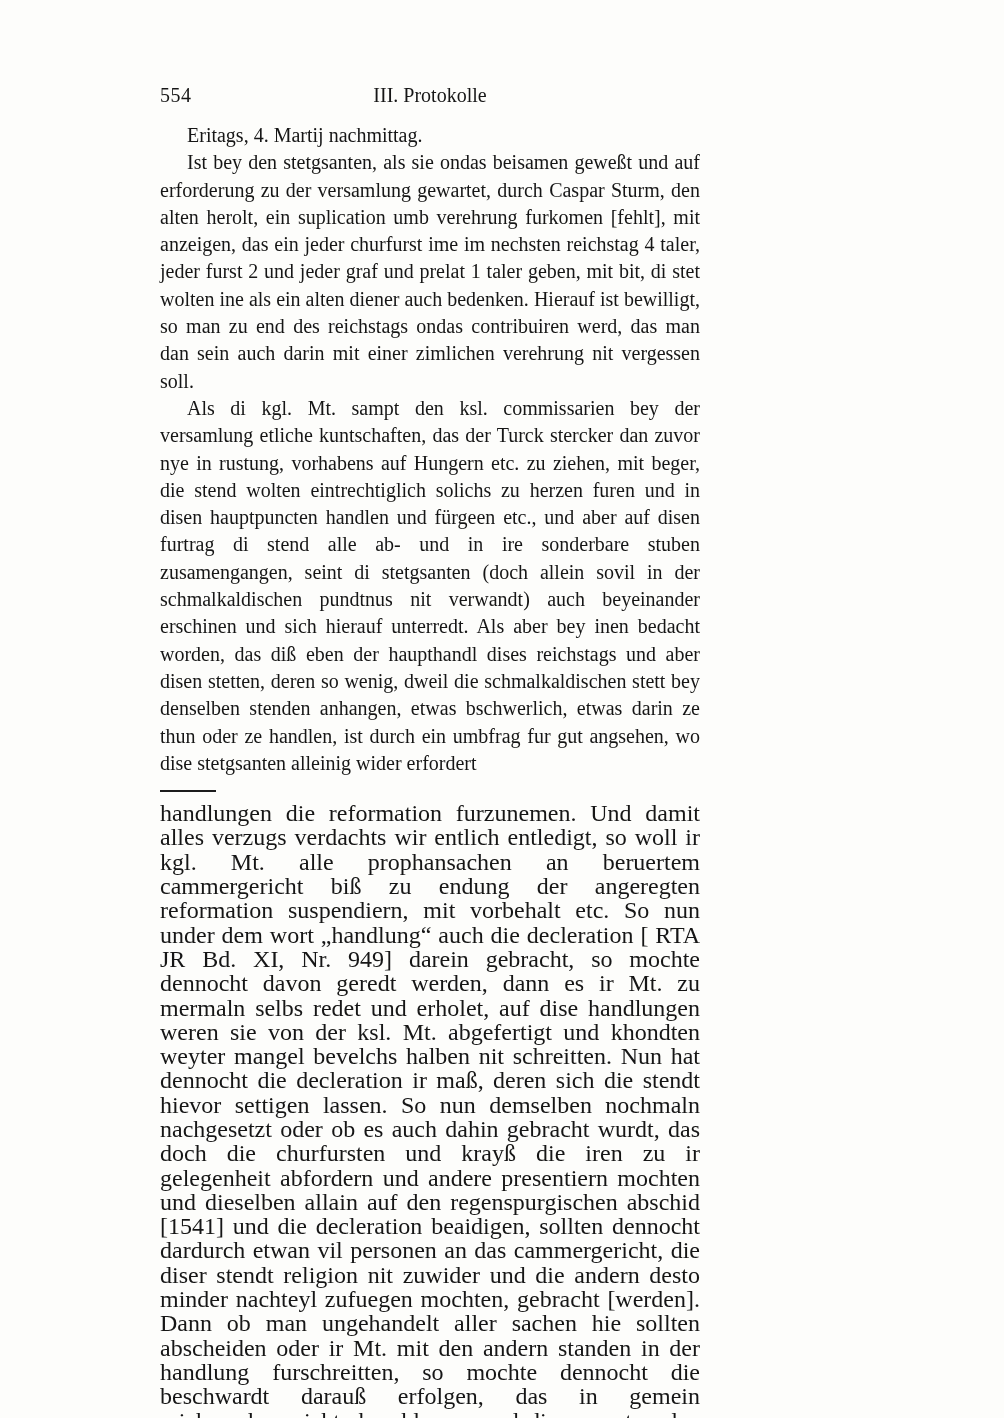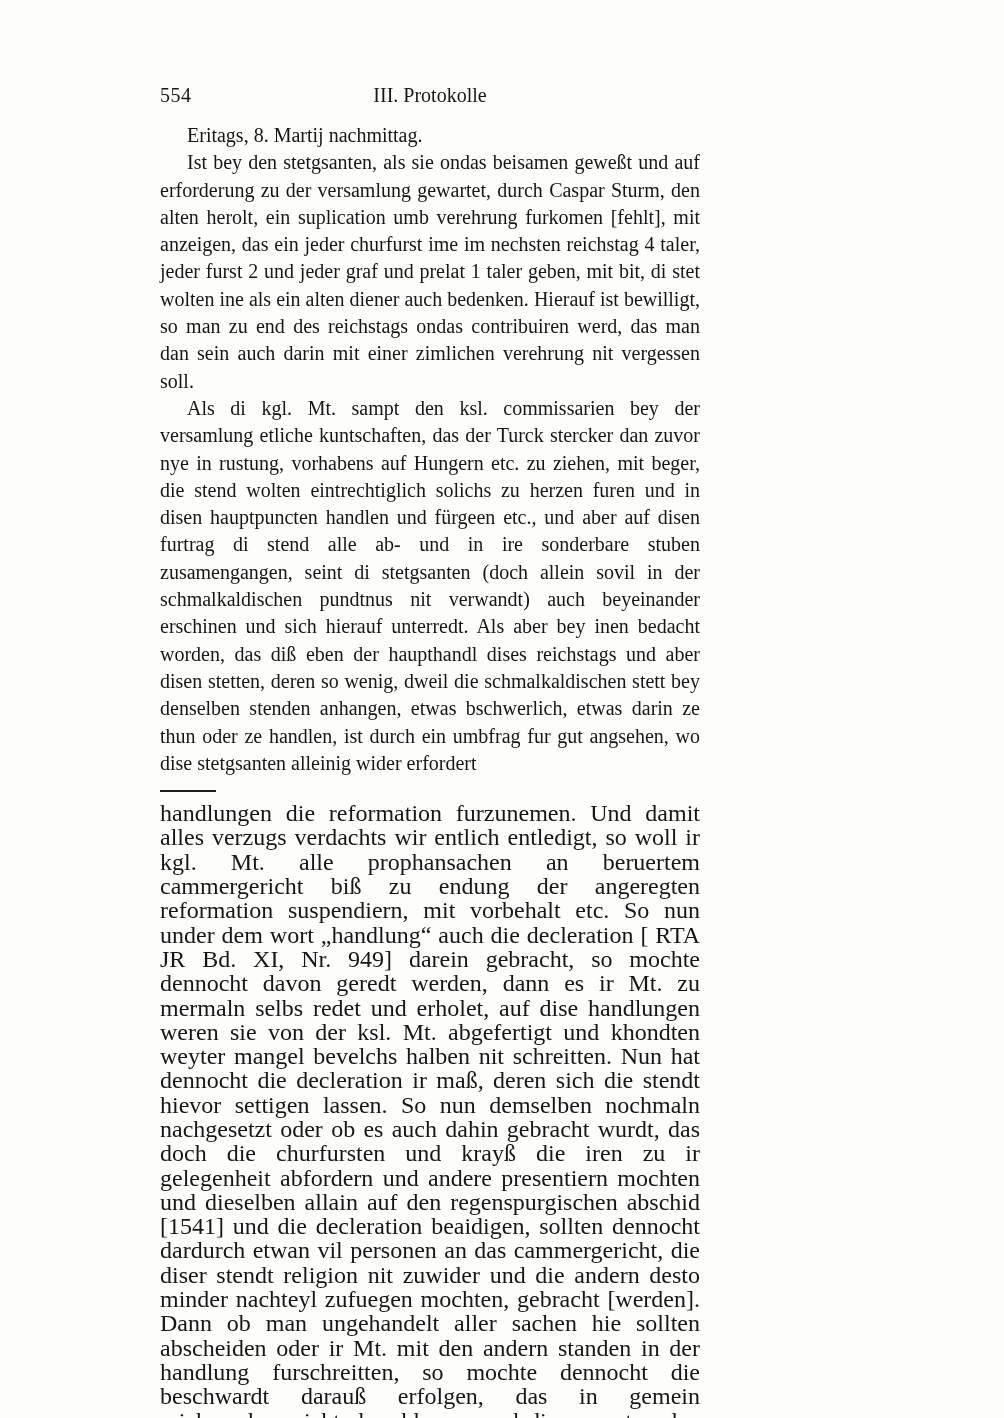--- a/index.html
+++ b/index.html
@@ -68,21 +68,21 @@
 </head>
 <body>
 
 <div class="page">
   <div class="header">
     <span class="page-number">554</span>
     <span class="running-title">III. Protokolle</span>
   </div>
 
   <div class="main-text" id="main-text">
-      <p class="indent"><span>Eritags, 8. Martij nachmittag.</span></p>
+      <p class="indent"><span>Eritags, 4. Martij nachmittag.</span></p>
       <p class="indent"><span>Ist bey den stetgsanten, als sie ondas beisamen geweßt und auf erforderung zu der versamlung gewartet, durch Caspar Sturm, den alten herolt, ein suplication umb verehrung furkomen </span><span class="it">[fehlt],</span><span> mit anzeigen, das ein jeder churfurst ime im nechsten reichstag 4 taler, jeder furst 2 und jeder graf und prelat 1 taler geben, mit bit, di stet wolten ine als ein alten diener auch bedenken. Hierauf ist bewilligt, so man zu end des reichstags ondas contribuiren werd, das man dan sein auch darin mit einer zimlichen verehrung nit vergessen soll.</span></p>
       <p class="indent"><span>Als di kgl. Mt. sampt den ksl. commissarien bey der versamlung etliche kuntschaften, das der Turck stercker dan zuvor nye in rustung, vorhabens auf Hungern etc. zu ziehen, mit beger, die stend wolten eintrechtiglich solichs zu herzen furen und in disen hauptpuncten handlen und fürgeen etc., und aber auf disen furtrag di stend alle ab- und in ire sonderbare stuben zusamengangen, seint di stetgsanten (doch allein sovil in der schmalkaldischen pundtnus nit verwandt) auch beyeinander erschinen und sich hierauf unterredt. Als aber bey inen bedacht worden, das diß eben der haupthandl dises reichstags und aber disen stetten, deren so wenig, dweil die schmalkaldischen stett bey denselben stenden anhangen, etwas bschwerlich, etwas darin ze thun oder ze handlen, ist durch ein umbfrag fur gut angsehen, wo dise stetgsanten alleinig wider erfordert</span></p>
     </div>
 
   <div class="footnote-rule"></div>
 
   <div class="footnote" id="footnote-text">
       <p><span>handlungen die reformation furzunemen. Und damit alles verzugs verdachts wir entlich entledigt, so woll ir kgl. Mt. alle prophansachen an beruertem cammergericht biß zu endung der angeregten reformation suspendiern, mit vorbehalt etc. So nun under dem wort „handlung“ auch die decleration </span><span class="it">[ RTA JR Bd. XI, Nr. 949]</span><span> darein gebracht, so mochte dennocht davon geredt werden, dann es ir Mt. zu mermaln selbs redet und erholet, auf dise handlungen weren sie von der ksl. Mt. abgefertigt und khondten weyter mangel bevelchs halben nit schreitten. Nun hat dennocht die decleration ir maß, deren sich die stendt hievor settigen lassen. So nun demselben nochmaln nachgesetzt oder ob es auch dahin gebracht wurdt, das doch die churfursten und krayß die iren zu ir gelegenheit abfordern und andere presentiern mochten und dieselben allain auf den regenspurgischen abschid </span><span class="it">[1541]</span><span> und die decleration beaidigen, sollten dennocht dardurch etwan vil personen an das cammergericht, die diser stendt religion nit zuwider und die andern desto minder nachteyl zufuegen mochten, gebracht </span><span class="it">[werden]</span><span>. Dann ob man ungehandelt aller sachen hie sollten abscheiden oder ir Mt. mit den andern standen in der handlung furschreitten, so mochte dennocht die beschwardt darauß erfolgen, das in gemein reichssachen nichts beschlossen und diser vorsteenden nott des Turcken halben sovil minder versehung bescheen, das disen landen, so nach Osterreich die nachsten, hoch verderblich. Wir erkennen uns furwar vil zu gering, das wir diser sachen notturftigklich und auf all weg khunden nachgedencken, ob so mit grossem unstatten auf dem ersten vorhaben zu verharren oder von der reformation auf die vorgepflegen handlungen und maß der decleration zu reden sein wolt, weyl es je nit anderst gesein mag. Sobald wir auch versteen, was die sachssischen und hessischen hierinn gesinndt, das schreiben wir euer Ft. mit erstem zu. </span><span class="it">[...]. In: Augsburg StadtA, Lit. 1543, unfol. (Ausf.).</span></p>
     </div>
 </div>

